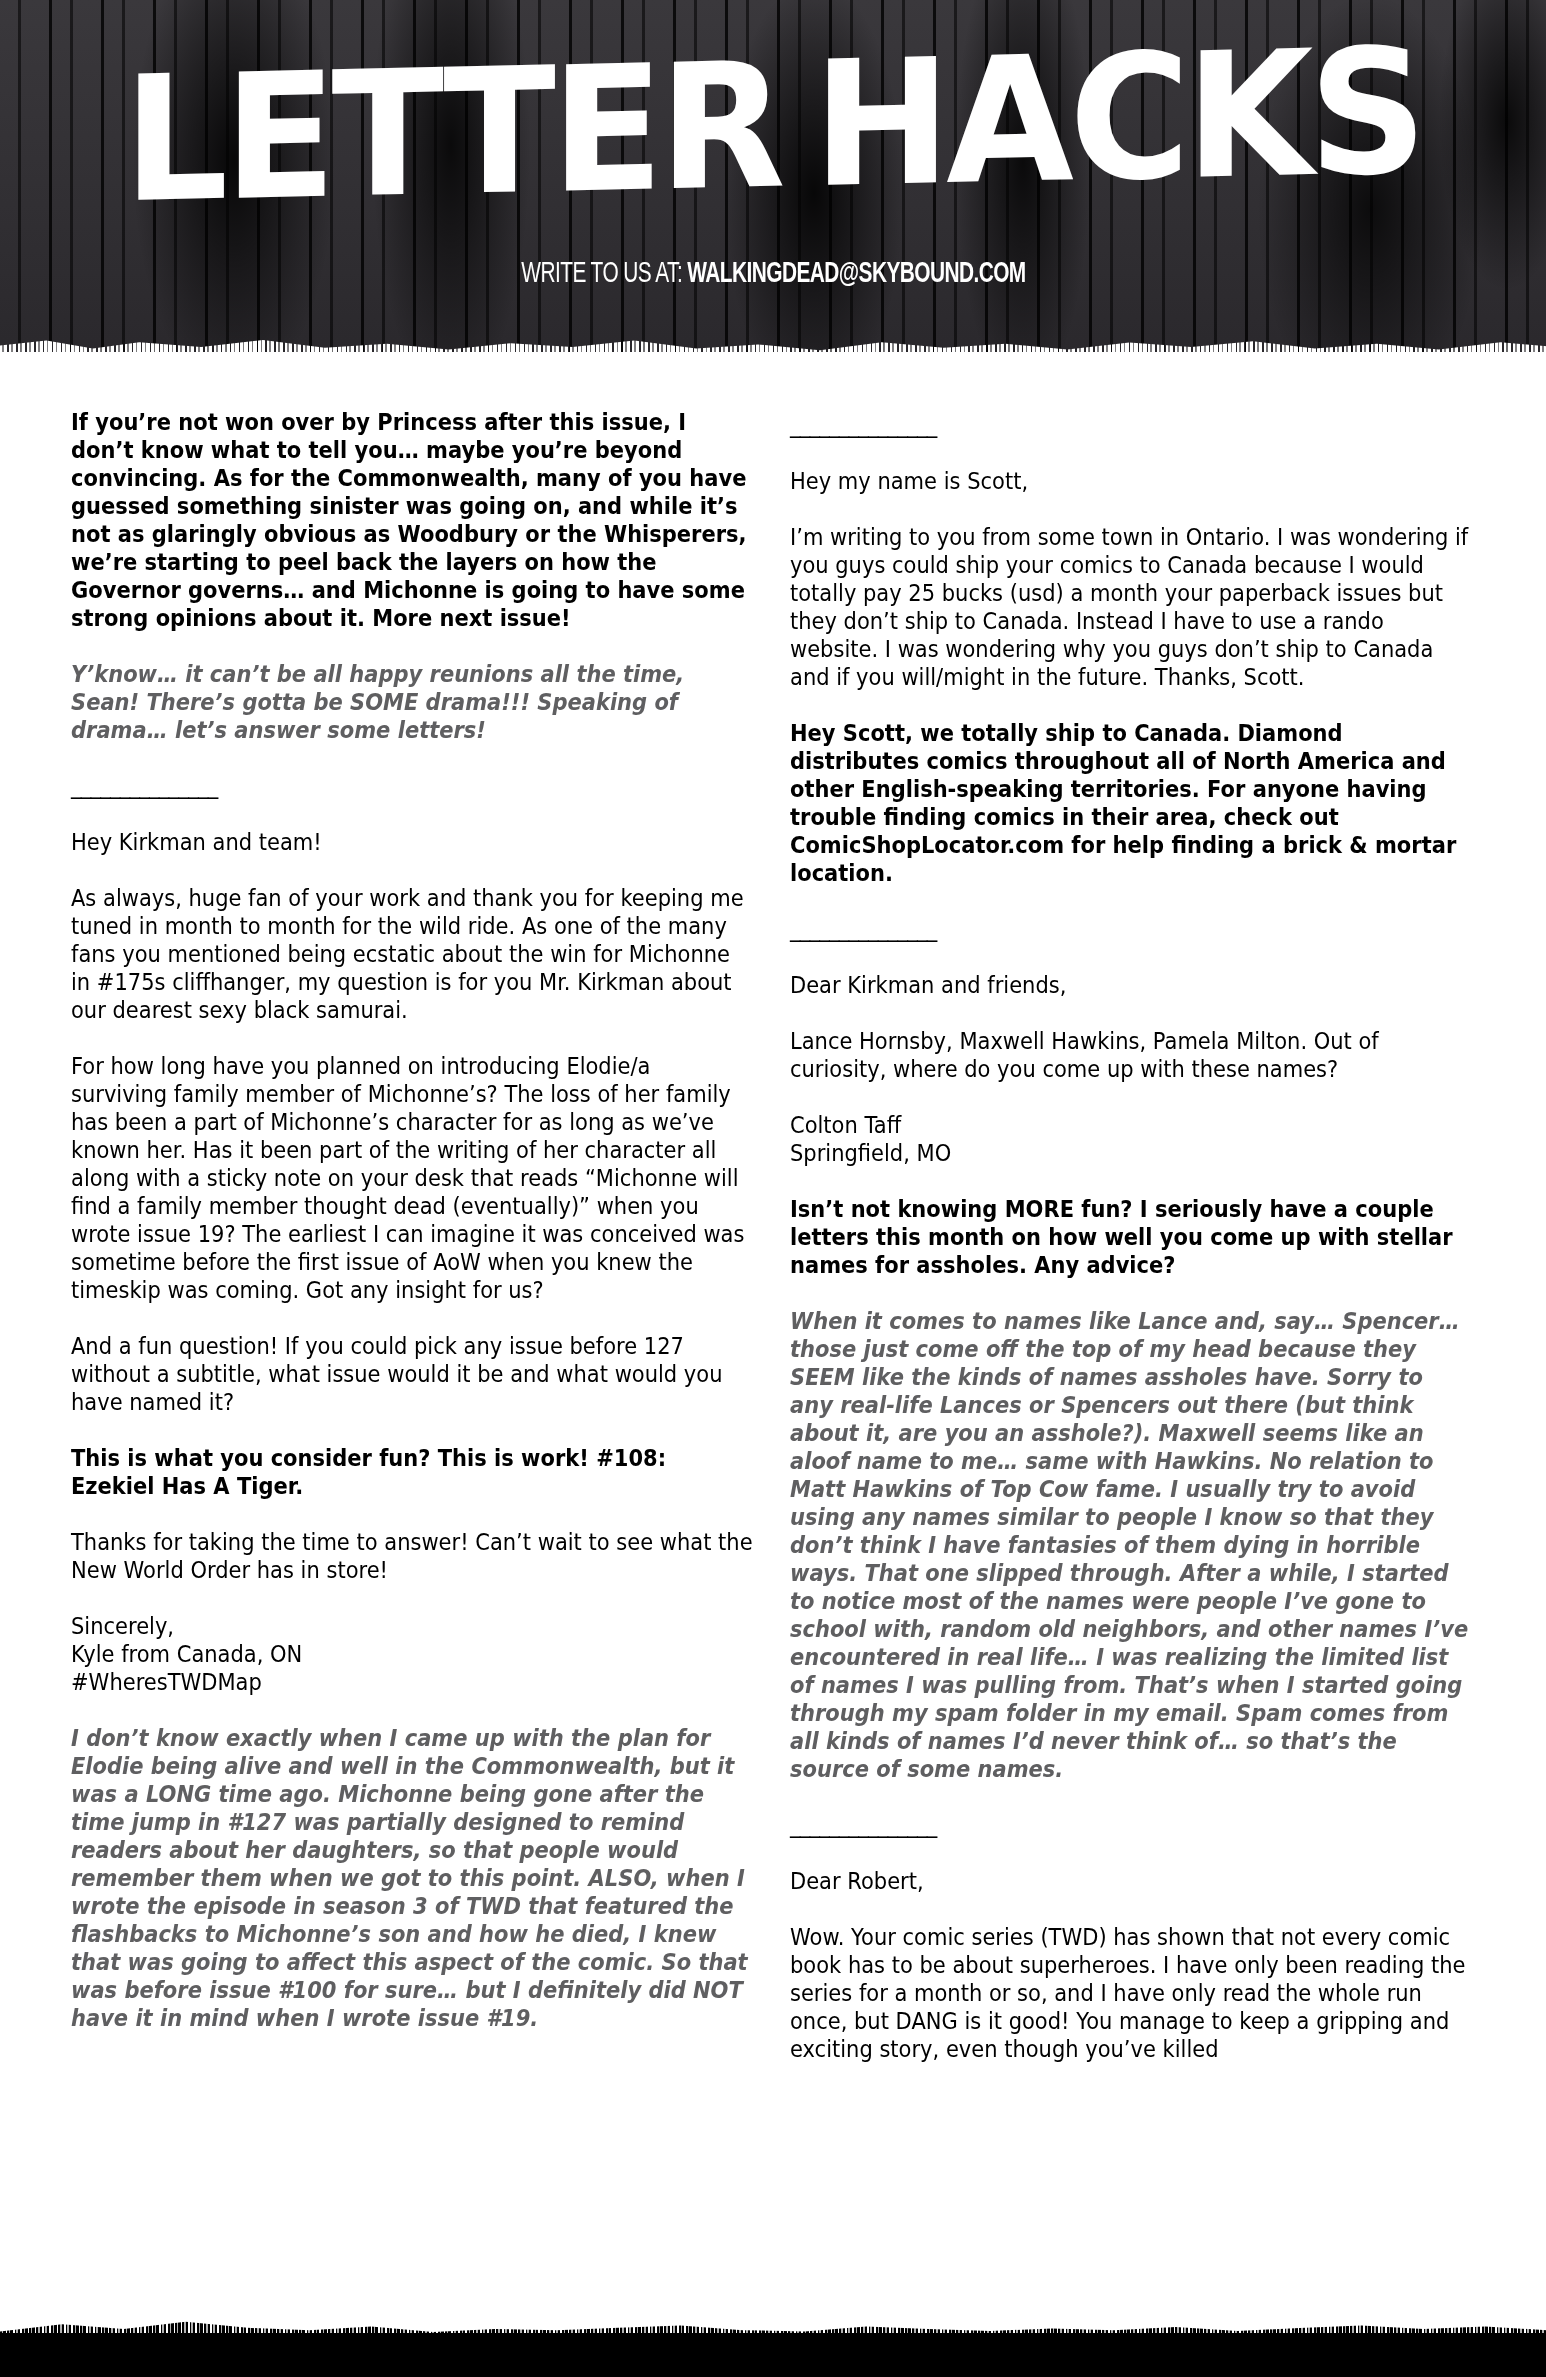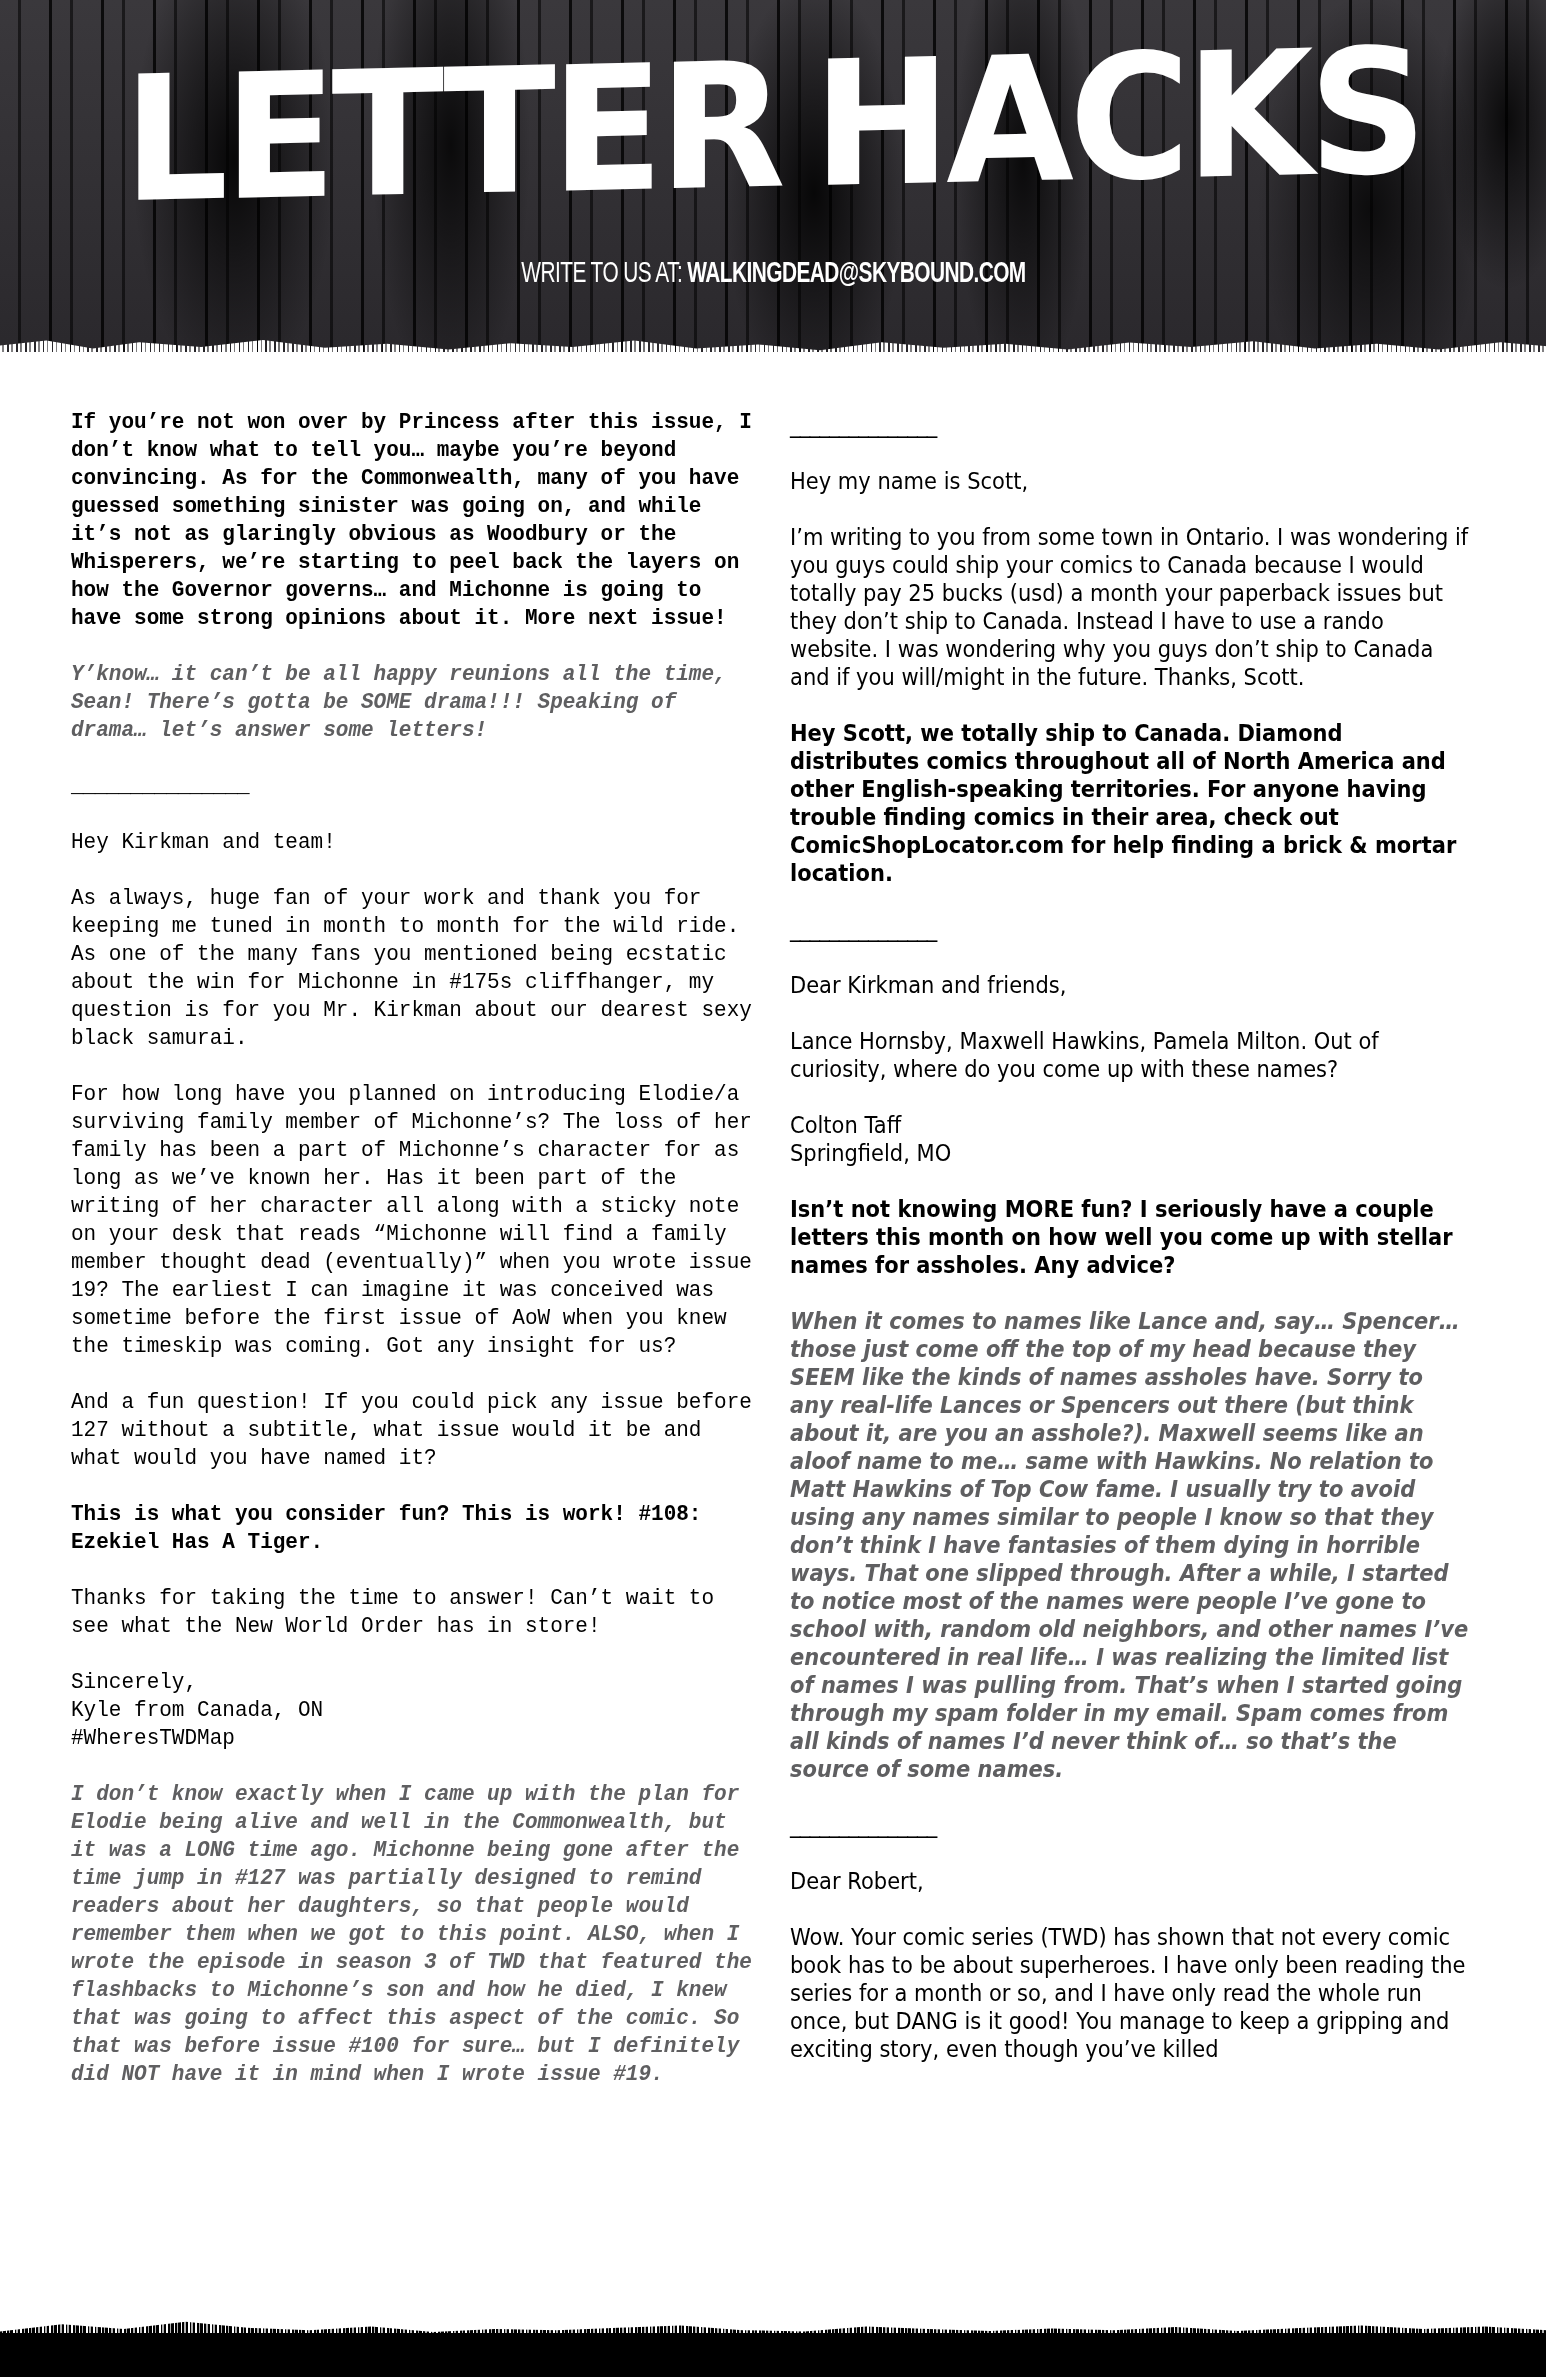--- a/index.html
+++ b/index.html
@@ -96,21 +96,21 @@
     
     .column {
       position: absolute;
       top: 408px;
       width: 685px;
       font-family: "DejaVu Sans", sans-serif;
       font-size: 22.6px;
       line-height: 28px;
       color: #000000;
     }
-    .col-left { left: 71px; font-family: Liberation Mono, monospace; }
+    .col-left { left: 71px; }
     .col-right { left: 790px; top: 411px; }
     .column p {
       margin: 0 0 28px 0;
       white-space: pre-line;
       transform: scaleX(0.93);
       transform-origin: left top;
       width: 107%;
     }
     .column p.editor { font-weight: bold; }
     .column p.reply { font-weight: bold; font-style: italic; color: #5f5f61; }

